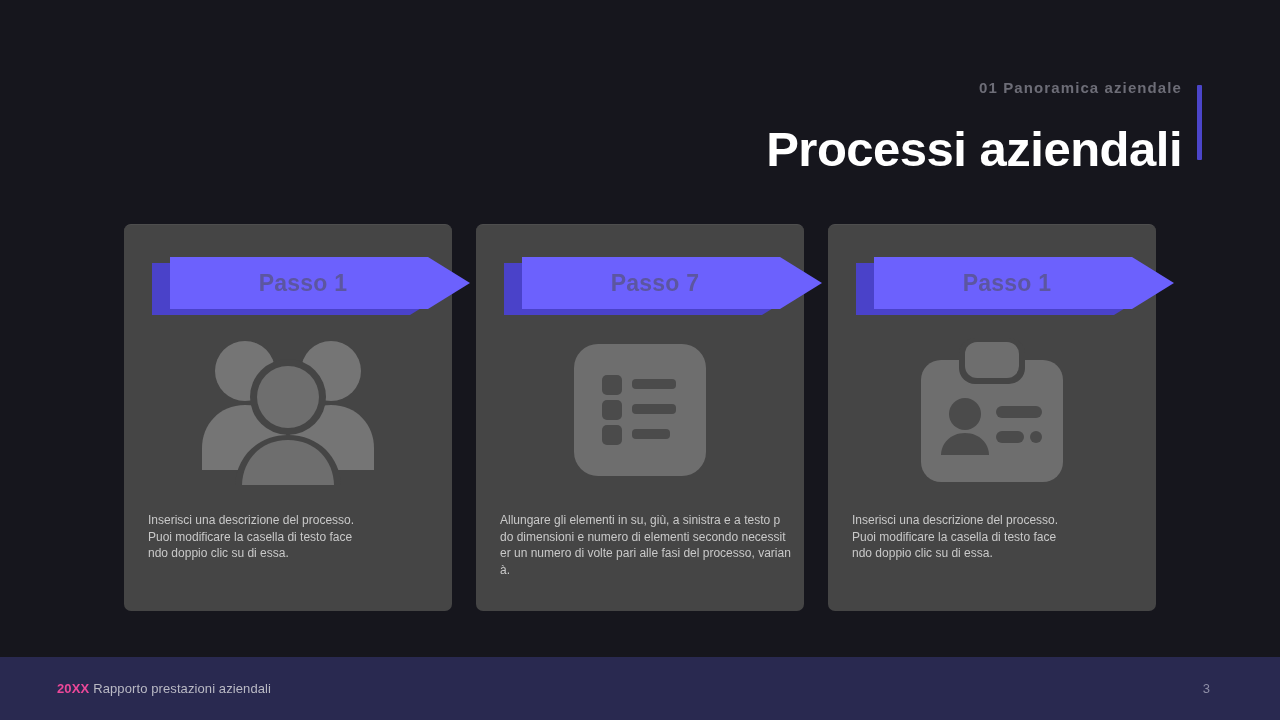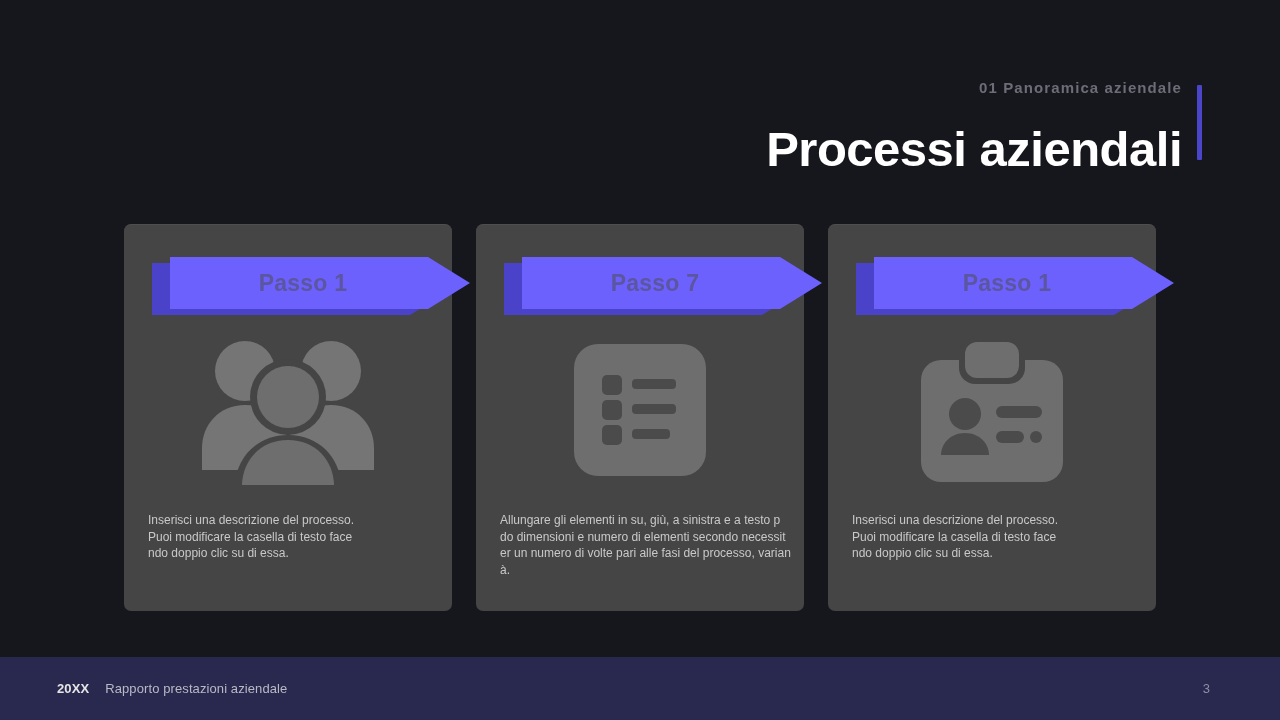--- a/index.html
+++ b/index.html
@@ -154,23 +154,23 @@
     align-items: center;
   }
   .footer-left {
     position: absolute;
     left: 57px;
     font-size: 13px;
     color: #b9b9c4;
     letter-spacing: 0.1px;
   }
   .footer-year {
-    color: #e5e5e5;
-    font-weight: bold;
-    margin-right: 16px;
+    color: #ec4899;
+    font-weight: bold;
+    margin-right: 4px;
   }
   .footer-page {
     position: absolute;
     right: 70px;
     font-size: 13px;
     color: #8d8da6;
   }
 </style>
 </head>
 <body>
@@ -266,18 +266,18 @@
         <div>Inserisci una descrizione del processo.</div>
         <div>Puoi modificare la casella di testo face</div>
         <div>ndo doppio clic su di essa.</div>
       </div>
     </div>
 
   </div>
 
   <div class="footer">
     <div class="footer-left">
-      <span class="footer-year">20XX</span><span>Rapporto prestazioni aziendale</span>
+      <span class="footer-year">20XX</span><span>Rapporto prestazioni aziendali</span>
     </div>
     <div class="footer-page">3</div>
   </div>
 
 </div>
 
 </body></html>

